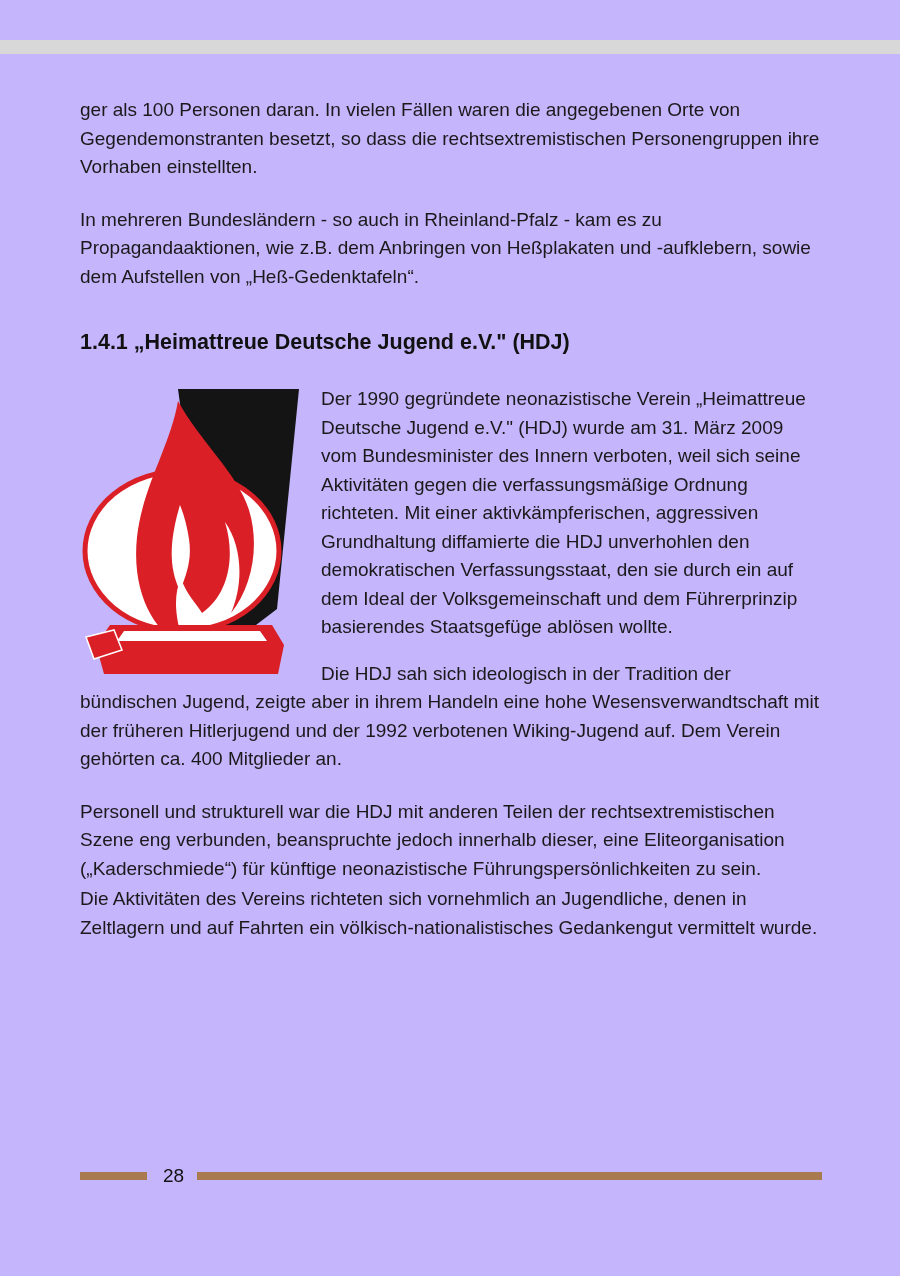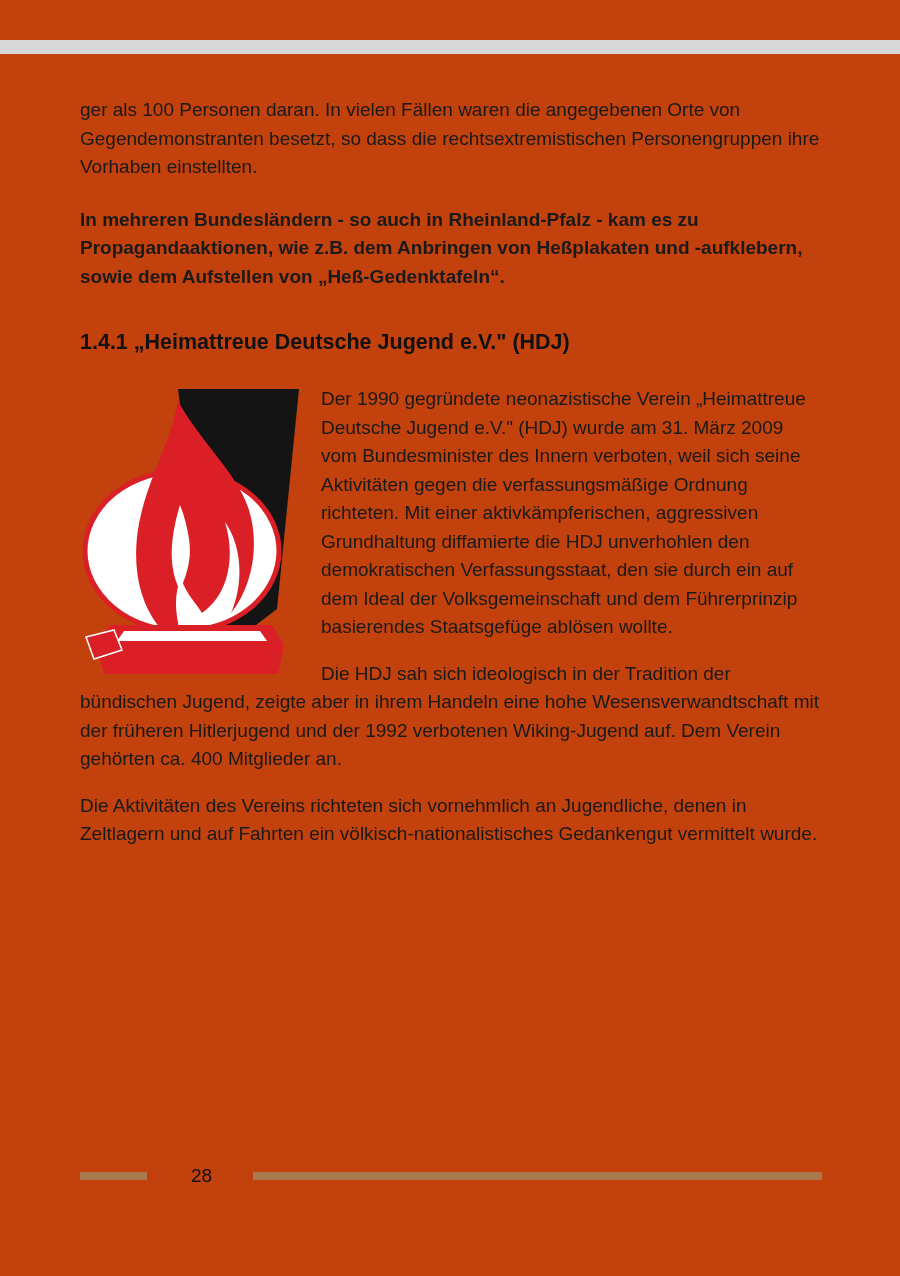--- a/index.html
+++ b/index.html
@@ -4,21 +4,21 @@
 <style>
   html, body {
     margin: 0;
     padding: 0;
     background: #ffffff;
   }
   .page {
     position: relative;
     width: 900px;
     height: 1276px;
-    background: #c2410c;
+    background: #c4b5fd;
     font-family: "Liberation Sans", sans-serif;
     color: #1a1a1a;
     overflow: hidden;
   }
   .top-bar {
     position: absolute;
     top: 40px;
     left: 0;
     width: 900px;
     height: 14px;
@@ -30,21 +30,20 @@
     left: 80px;
     width: 742px;
     font-size: 19px;
     line-height: 28.5px;
   }
   .content p {
     margin: 0 0 18px 0;
   }
   p.gap-before {
     margin-top: 24px;
-    font-weight: bold;
   }
   p.no-gap {
     margin-top: 0;
     margin-bottom: 12px;
   }
   p.tight-bottom {
     margin-bottom: 2px;
   }
   h2.section-heading {
     font-size: 21.5px;
@@ -68,21 +67,20 @@
     height: 100%;
   }
   .footer {
     position: absolute;
     top: 1163px;
     left: 80px;
     width: 742px;
     height: 26px;
     display: flex;
     align-items: center;
-    gap: 28px;
   }
   .footer-bar-left {
     width: 67px;
     height: 8px;
     background: #a87a4e;
   }
   .footer-page-number {
     font-size: 19px;
     color: #111111;
     padding: 0 13px 0 16px;
@@ -139,20 +137,21 @@
           <path d="M6,250 L34,243 L42,263 L14,272 Z" fill="#da1f26" stroke="#ffffff" stroke-width="1.5"></path>
         </svg>
       </div>
 
       <p>Der 1990 gegründete neonazistische Verein „Heimattreue Deutsche Jugend e.V." (HDJ) wurde am 31. März 2009 vom Bundesminister des Innern verboten, weil sich seine Aktivitäten gegen die verfassungsmäßige Ordnung richteten. Mit einer aktivkämpferischen, aggressiven Grundhaltung diffamierte die HDJ unverhohlen den demokratischen Verfassungsstaat, den sie durch ein auf dem Ideal der Volksgemeinschaft und dem Führerprinzip basierendes Staatsgefüge ablösen wollte.</p>
 
       <p>Die HDJ sah sich ideologisch in der Tradition der bündischen Jugend, zeigte aber in ihrem Handeln eine hohe Wesensverwandtschaft mit der früheren Hitlerjugend und der 1992 verbotenen Wiking-Jugend auf. Dem Verein gehörten ca. 400 Mitglieder an.</p>
 
     </div>
 
+    <p class="gap-before tight-bottom">Personell und strukturell war die HDJ mit anderen Teilen der rechtsextremistischen Szene eng verbunden, beanspruchte jedoch innerhalb dieser, eine Eliteorganisation („Kaderschmiede“) für künftige neonazistische Führungspersönlichkeiten zu sein.</p>
 
     <p class="no-gap">Die Aktivitäten des Vereins richteten sich vornehmlich an Jugendliche, denen in Zeltlagern und auf Fahrten ein völkisch-nationalistisches Gedankengut vermittelt wurde.</p>
 
   </div>
 
   <div class="footer">
     <div class="footer-bar-left"></div>
     <span class="footer-page-number">28</span>
     <div class="footer-bar-right"></div>
   </div>

